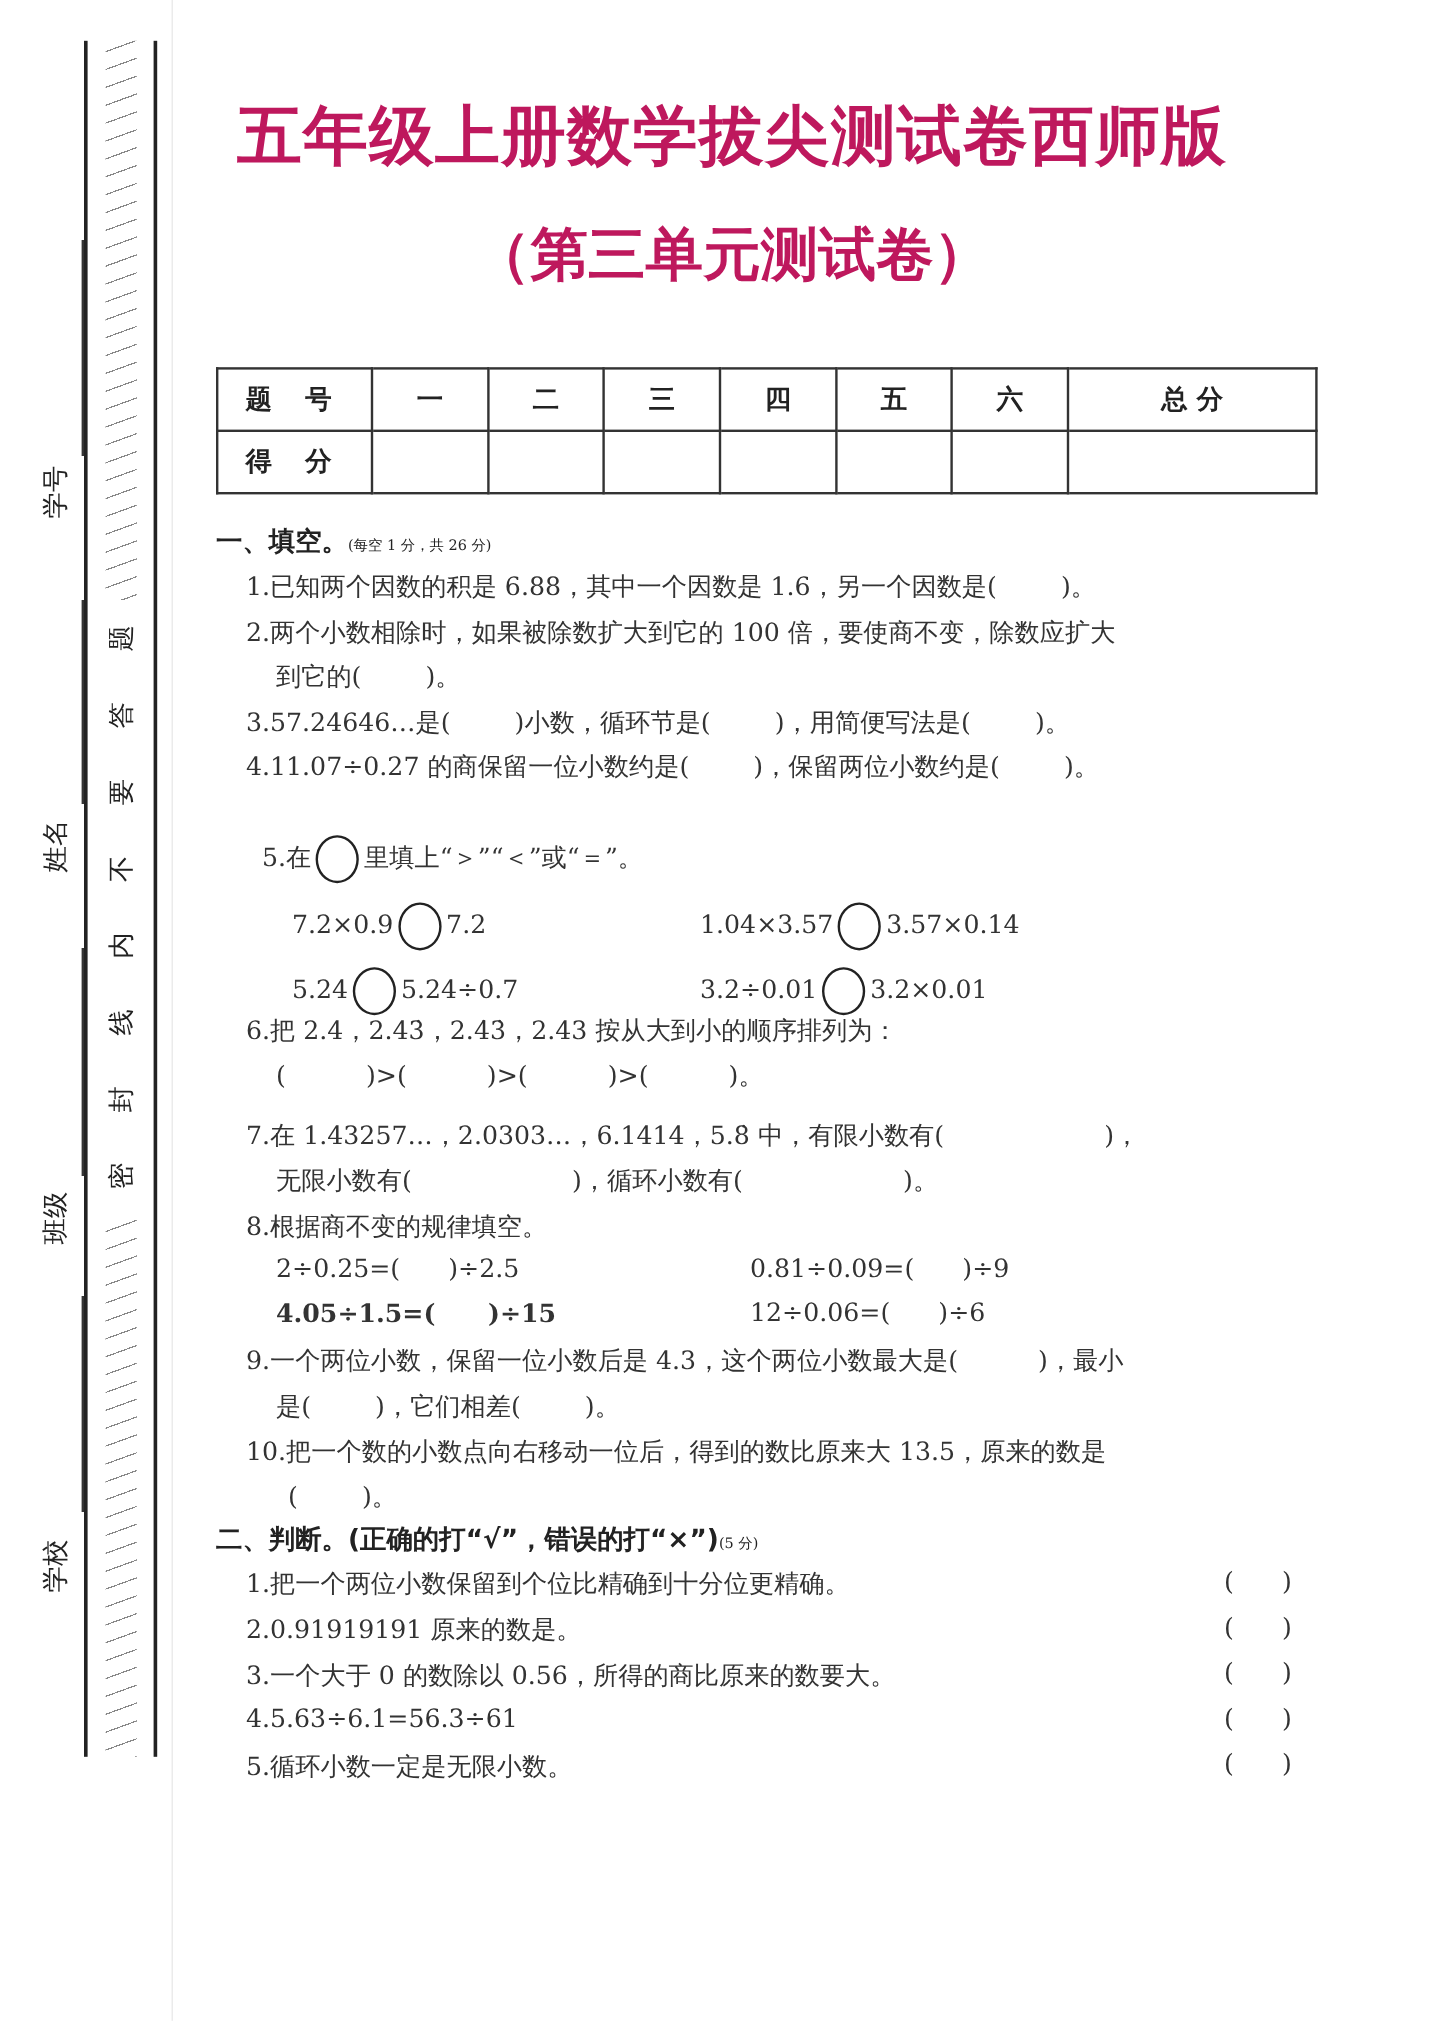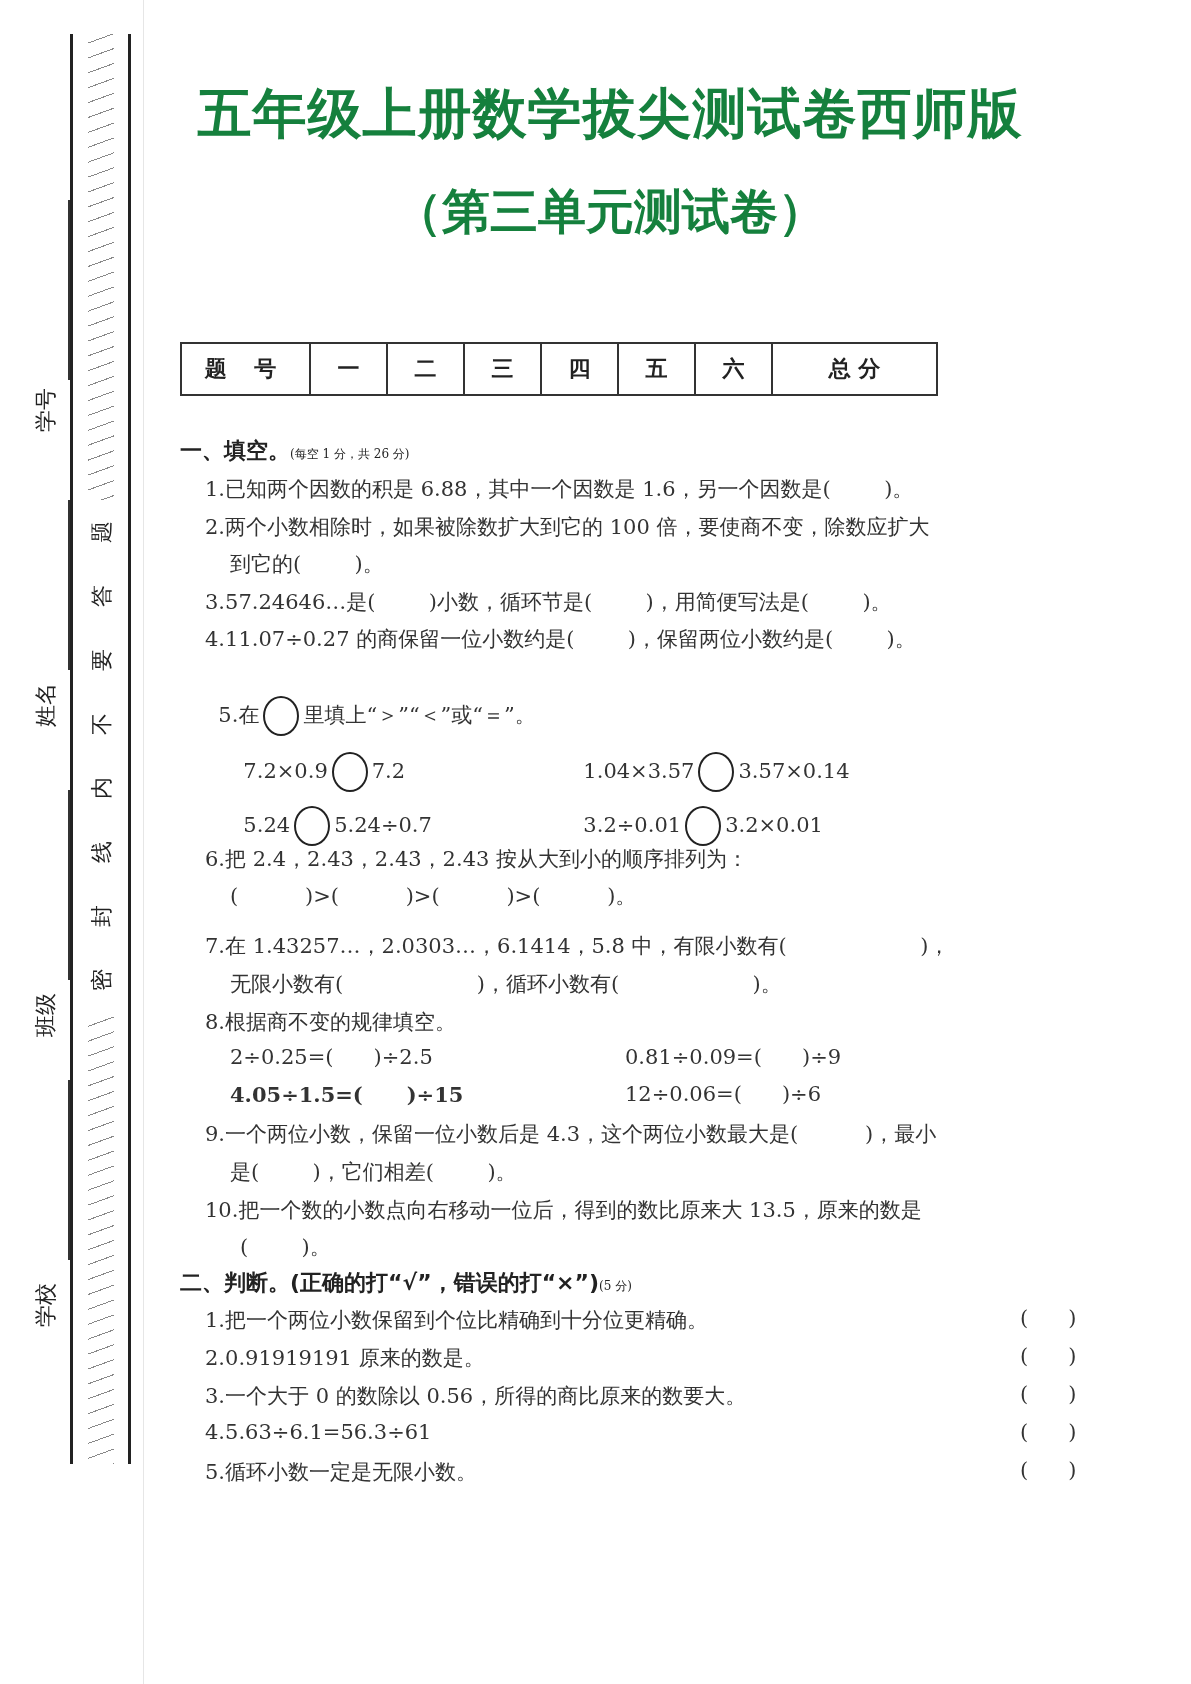--- a/index.html
+++ b/index.html
@@ -13,26 +13,26 @@
     background: repeating-linear-gradient(160deg, transparent 0 8px, #888 8px 9px, transparent 9px 14px); }
   .seal { position:absolute; left:82px; width:40px; background:#fff; text-align:center;
           font-family:"DejaVu Sans",sans-serif; font-size:22px; line-height:1; }
   .seal span { display:block; height:64px; line-height:64px; transform:rotate(-90deg); }
   .field { position:absolute; left:20px; width:40px; }
   .field .lbl { position:absolute; left:4px; font-size:22px; transform:rotate(-90deg); white-space:nowrap; font-family:"DejaVu Sans",sans-serif; }
   .field .ln { position:absolute; left:48px; width:2px; background:#333; }
   .edge { position:absolute; left:143px; top:0; width:1px; height:1684px; background:#e6e6e6; }
 
   .title { position:absolute; left:170px; width:880px; text-align:center;
-           font-family:Liberation Serif, serif; font-weight:bold; color:#15803d; }
+           font-family:Liberation Serif, serif; font-weight:bold; color:#be185d; }
   .t1 { top:78px; font-size:54px; letter-spacing:1px; }
   .t2 { top:180px; font-size:48px; }
 
-  table.score { position:absolute; left:180px; top:306px; width:758px; border-collapse:collapse;
-     font-family:"DejaVu Sans",sans-serif; font-size:22px; font-weight:bold;margin-top:36px; }
+  table.score { position:absolute; left:180px; top:306px; width:918px; border-collapse:collapse;
+     font-family:"DejaVu Sans",sans-serif; font-size:22px; font-weight:bold; }
   table.score td { border:2px solid #333; height:48px; text-align:center; }
   table.score td:first-child { width:125px; letter-spacing:10px; }
 
   .sec { position:absolute; left:180px; font-size:22px; font-weight:bold; font-family:"DejaVu Sans",sans-serif; }
   .sec .note { font-weight:normal; font-family:"DejaVu Serif",serif; font-size:12px; }
   .q { position:absolute; font-size:21px; white-space:pre; color:#333; }
   .circ { display:inline-block; width:32px; height:36px; border:2px solid #222; border-radius:50%; vertical-align:middle; margin:0 4px; }
   .paren-r { position:absolute; left:1020px; font-size:21px; white-space:pre; color:#333; }
 </style>
 </head>
@@ -81,20 +81,30 @@
       <tr>
     <td>题 号</td>
     <td>一</td>
     <td>二</td>
     <td>三</td>
     <td>四</td>
     <td>五</td>
     <td>六</td>
     <td>总 分</td>
   </tr>
+  <tr>
+    <td>得 分</td>
+    <td></td>
+    <td></td>
+    <td></td>
+    <td></td>
+    <td></td>
+    <td></td>
+    <td></td>
+  </tr>
 </tbody>
   </table>
 
 <div class="sec" style="top:436px;">
   <span>一、填空。</span><span class="note">(每空 1 分，共 26 分)</span>
 </div>
 <div class="q" style="left:205px;top:475px;">1.已知两个因数的积是 6.88，其中一个因数是 1.6，另一个因数是(        )。</div>
 <div class="q" style="left:205px;top:513px;">2.两个小数相除时，如果被除数扩大到它的 100 倍，要使商不变，除数应扩大</div>
 <div class="q" style="left:230px;top:550px;">到它的(        )。</div>
 <div class="q" style="left:205px;top:588px;">3.57.24646…是(        )小数，循环节是(        )，用简便写法是(        )。</div>

